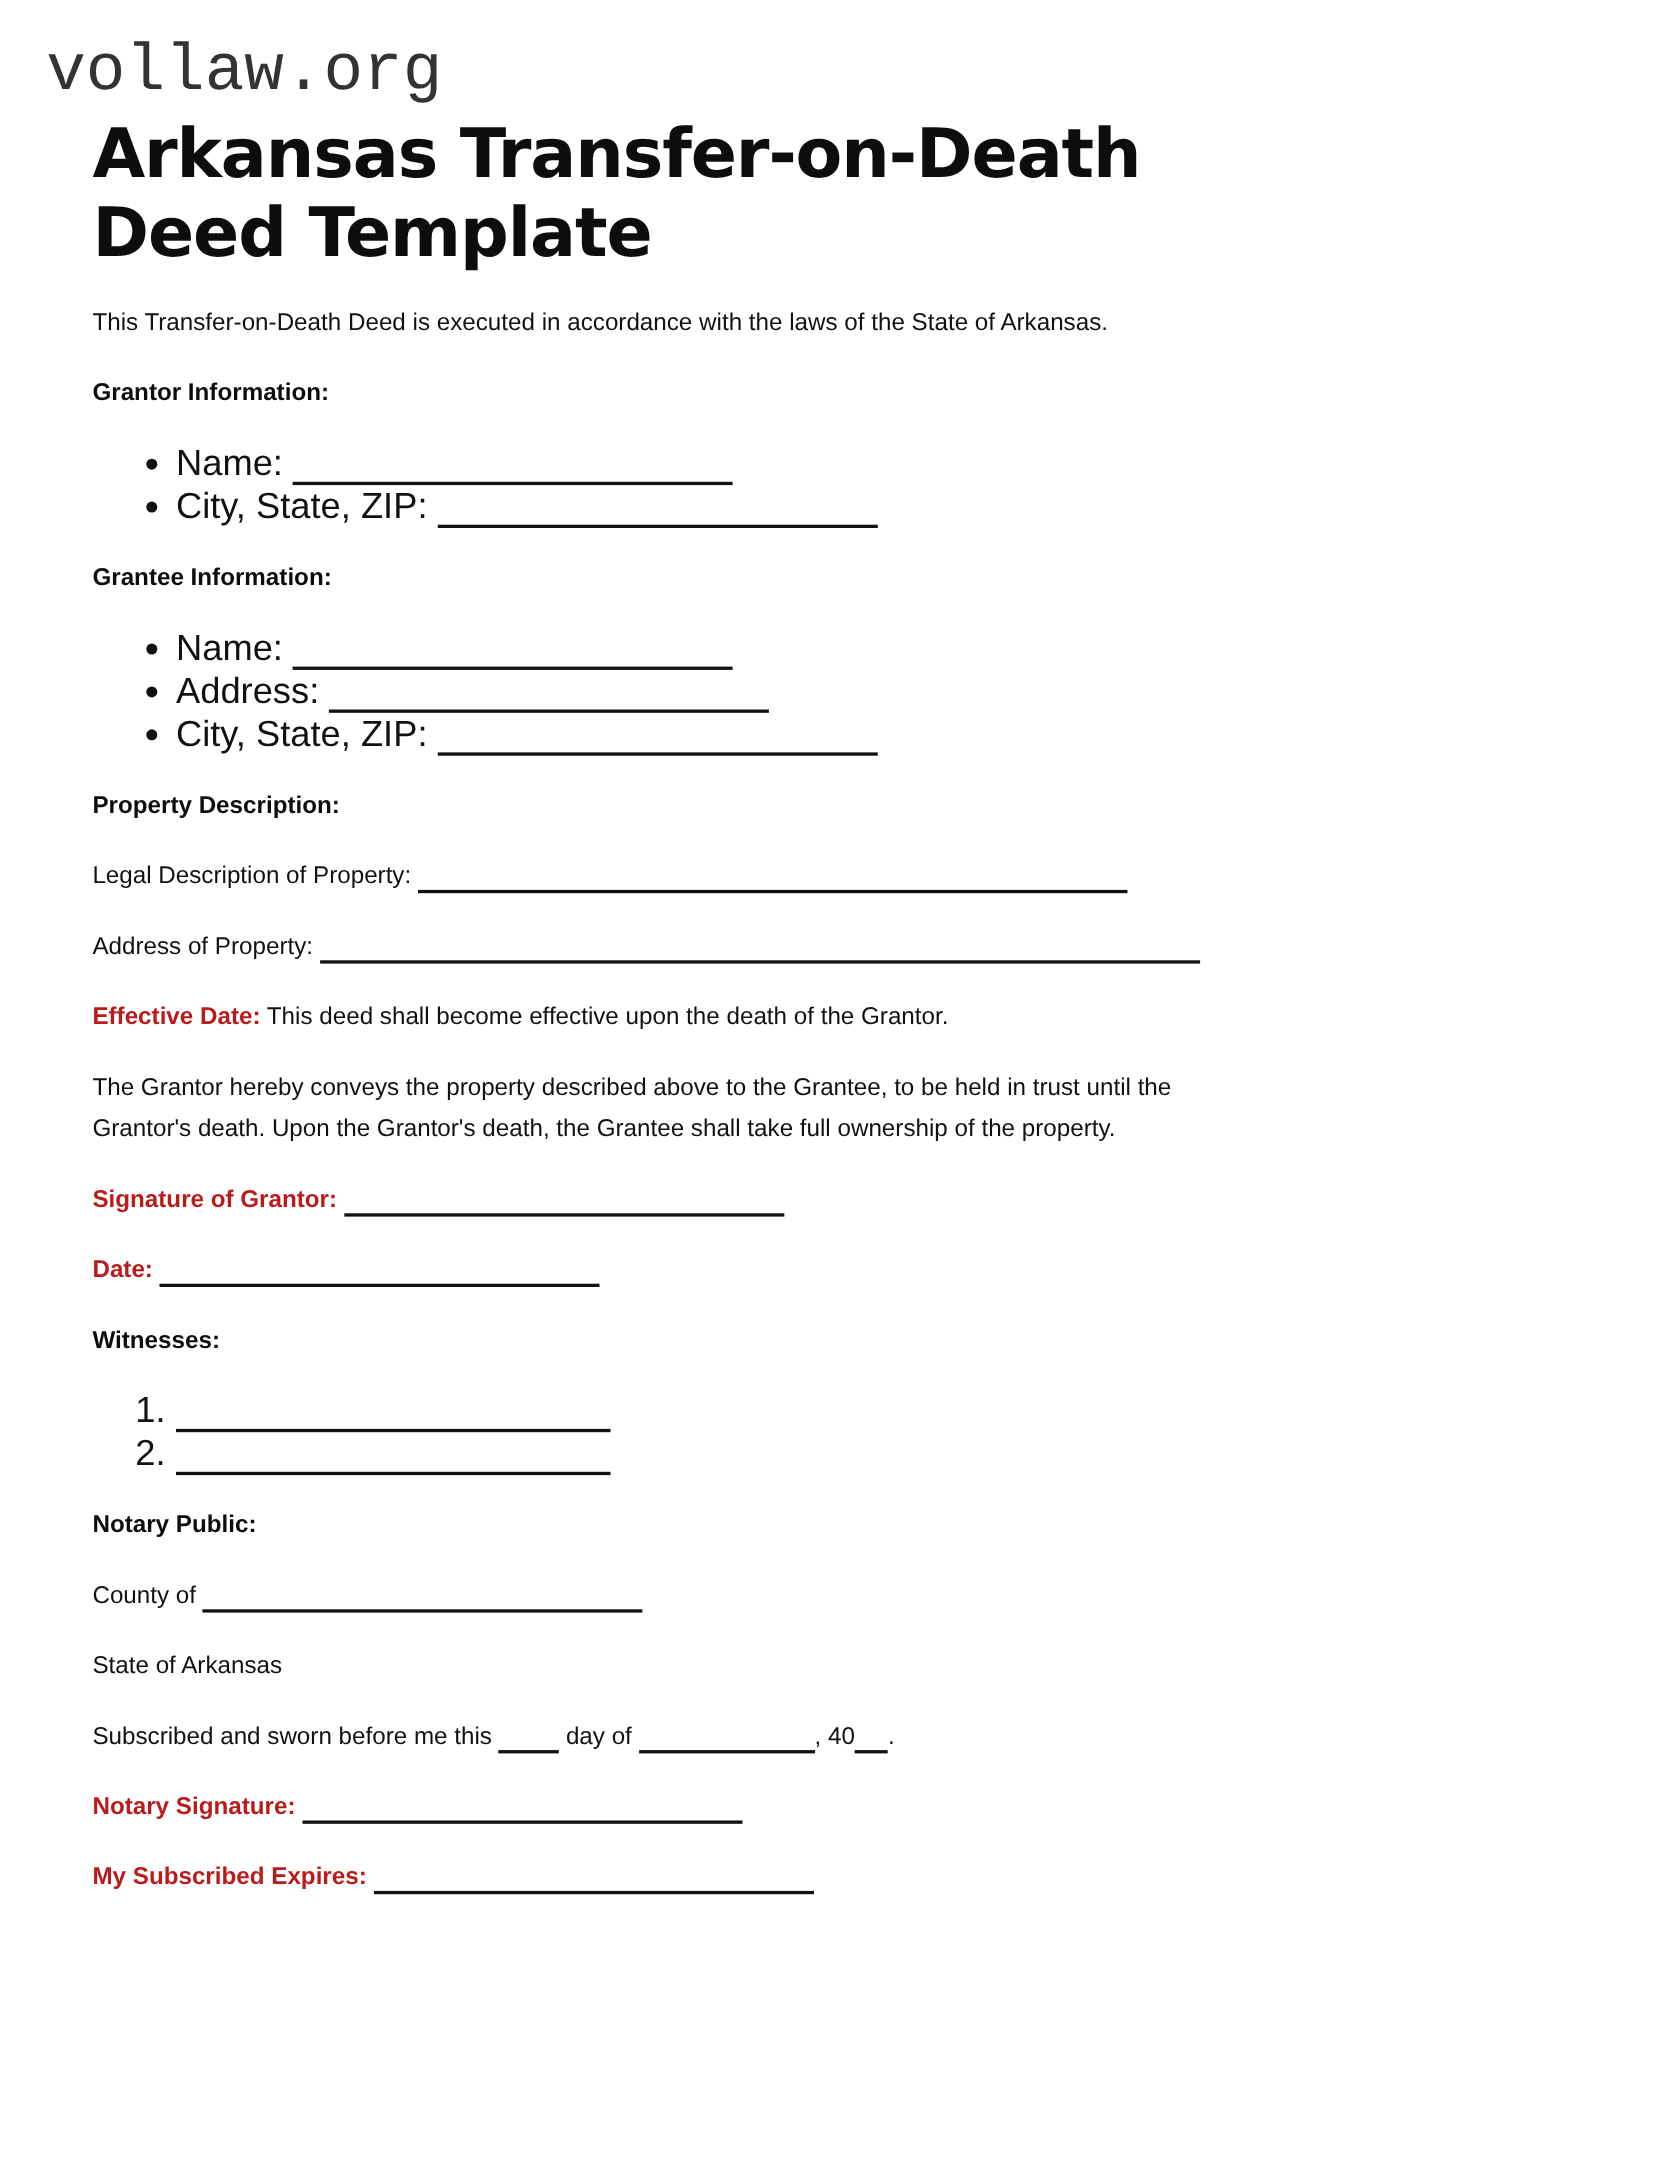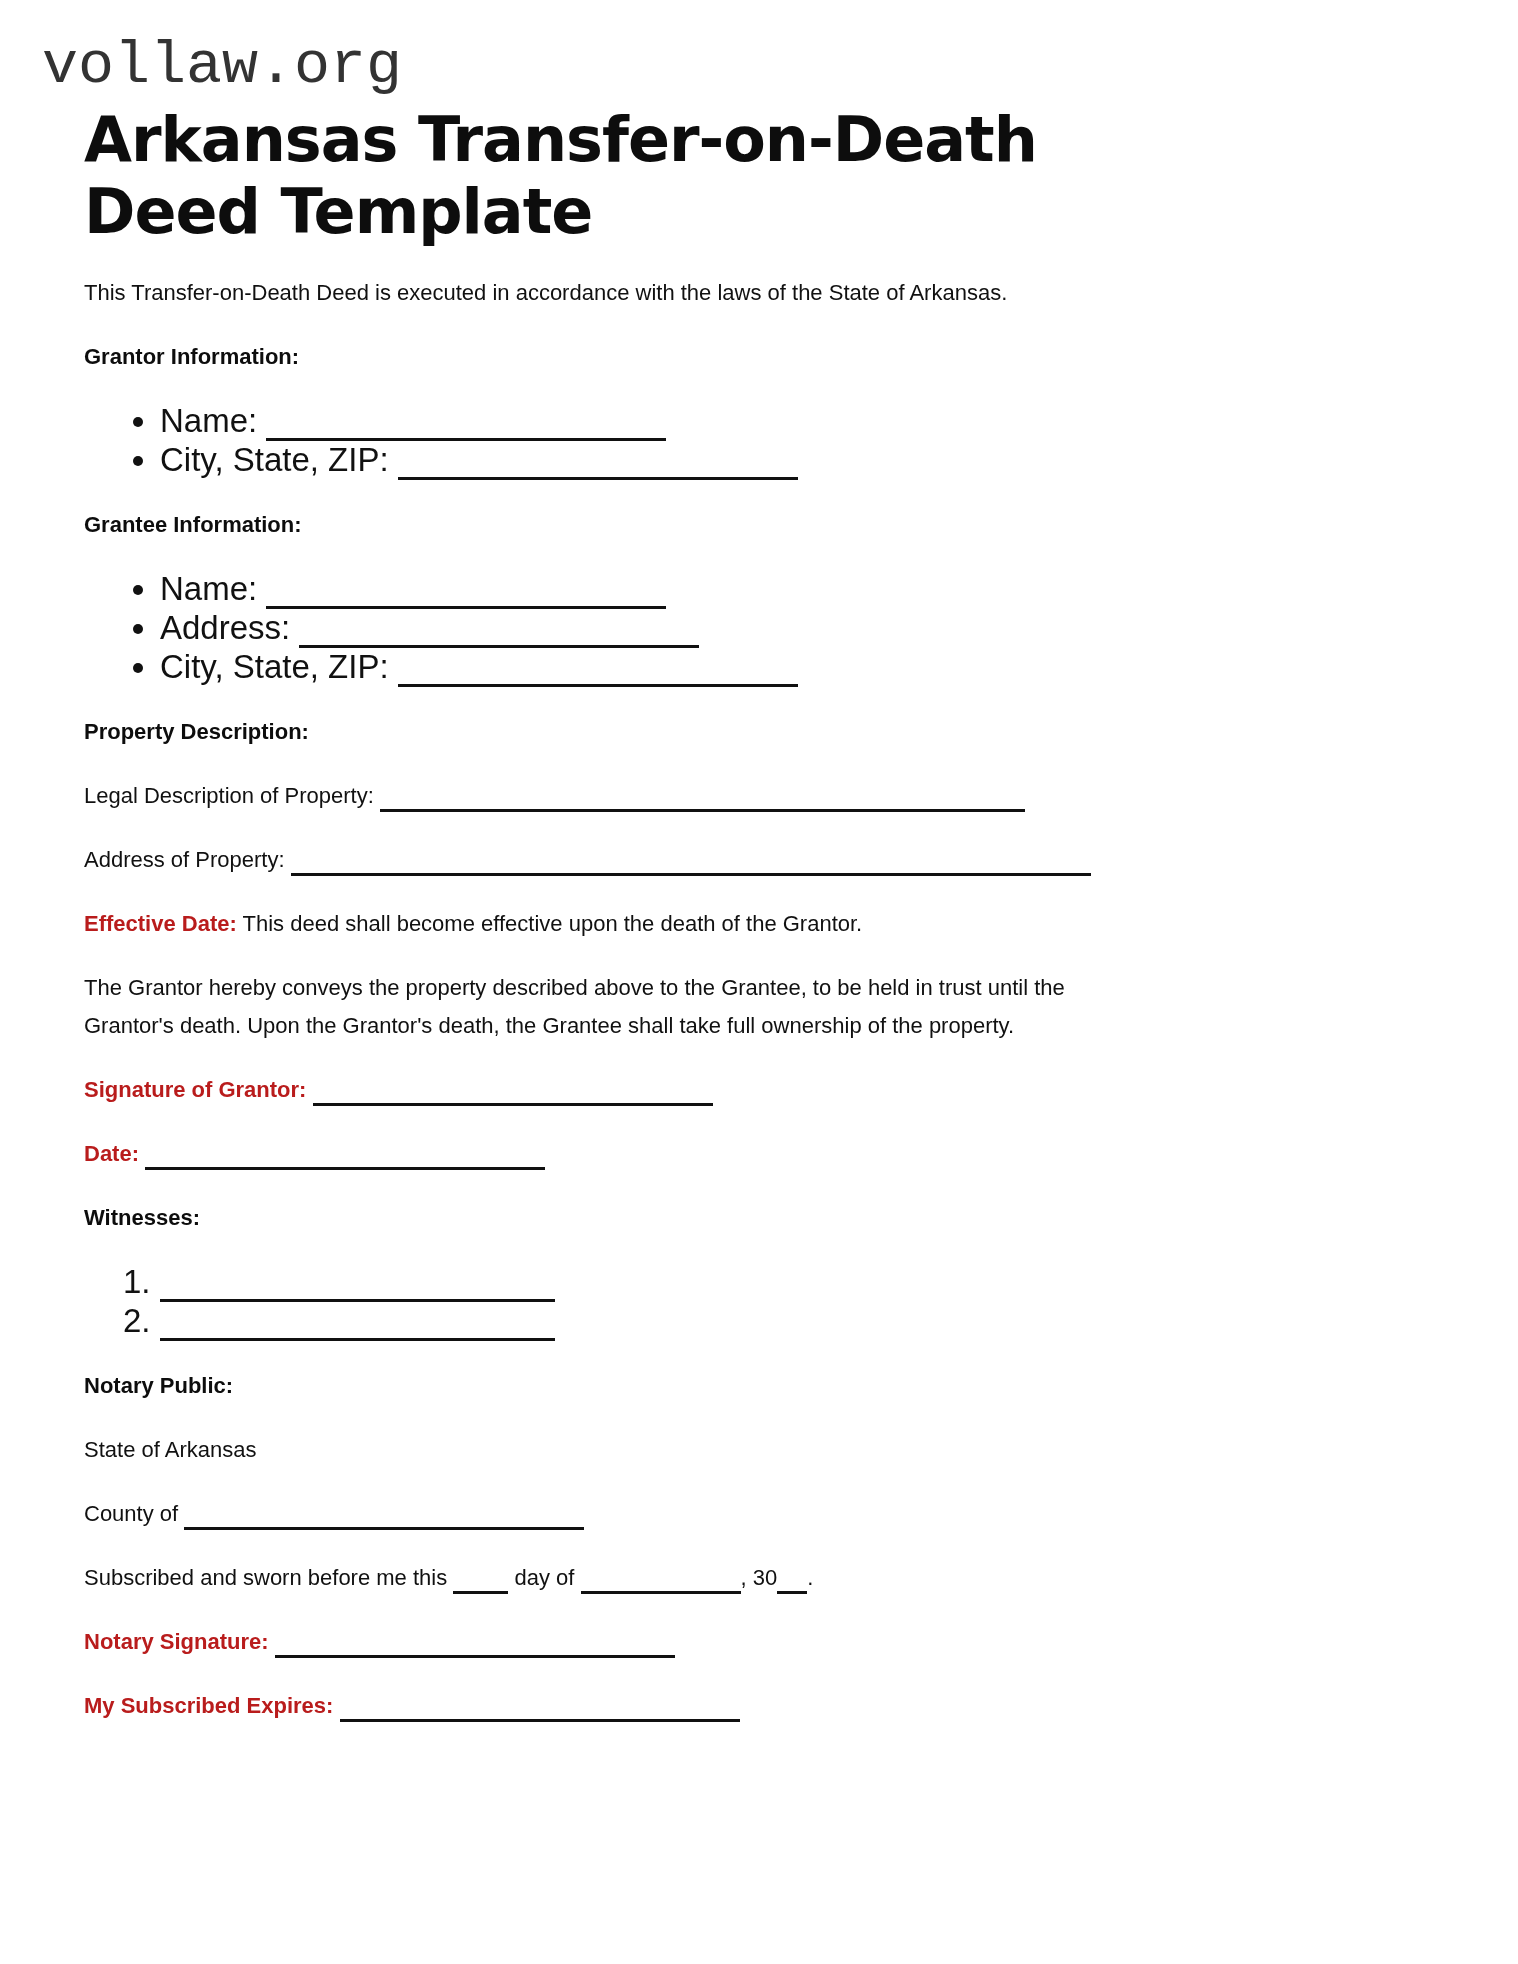--- a/index.html
+++ b/index.html
@@ -159,32 +159,32 @@
       <span class="blank w395"></span>
     </li>
     <li>
       <span>2.</span>
       <span class="blank w395"></span>
     </li>
   </ol>
 
   <h2 class="section-heading">Notary Public:</h2>
 
-  <p>State of Arkansas</p>
-
   <p>
     <span>County of</span>
     <span class="blank w400"></span>
   </p>
 
+  <p>State of Arkansas</p>
+
   <p>
     <span>Subscribed and sworn before me this</span>
     <span class="blank w55"></span>
     <span>day of</span>
-    <span class="blank w160"></span><span>, 30</span><span class="blank w30"></span><span>.</span>
+    <span class="blank w160"></span><span>, 40</span><span class="blank w30"></span><span>.</span>
   </p>
 
   <p>
     <strong class="inline-label">Notary Signature:</strong>
     <span class="blank w400"></span>
   </p>
 
   <p>
     <strong class="inline-label">My Subscribed Expires:</strong>
     <span class="blank w400"></span>

